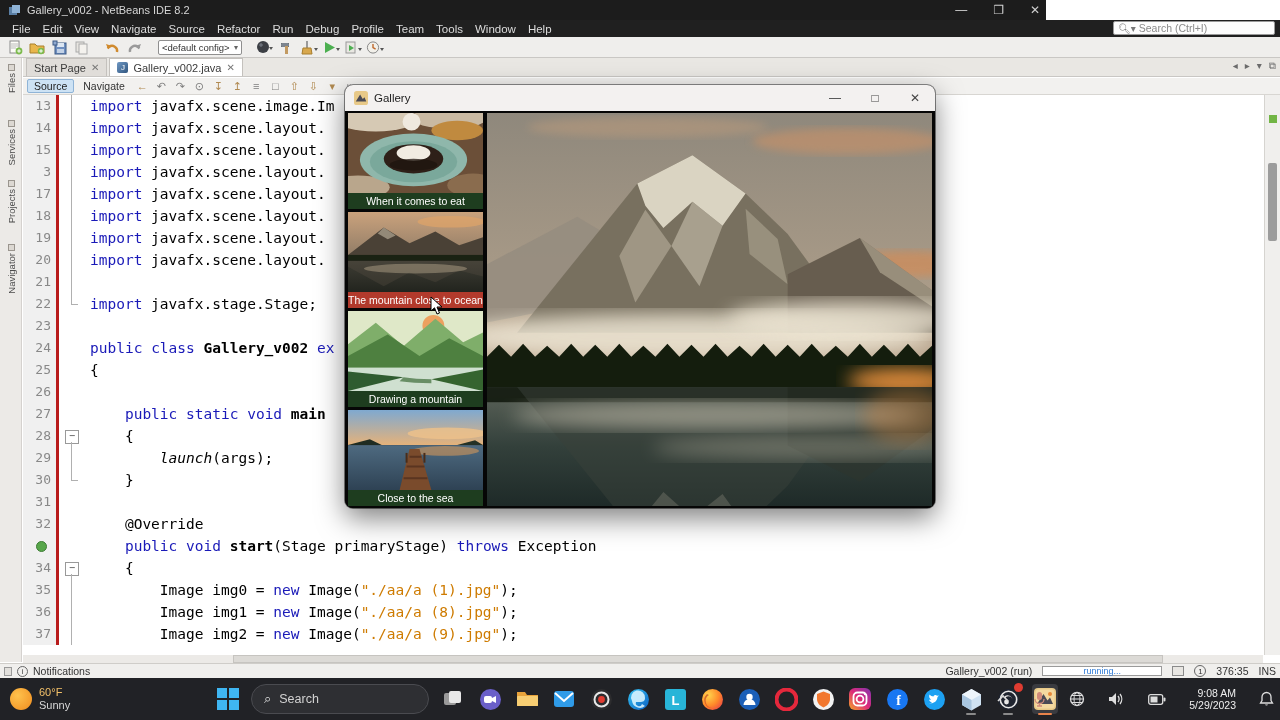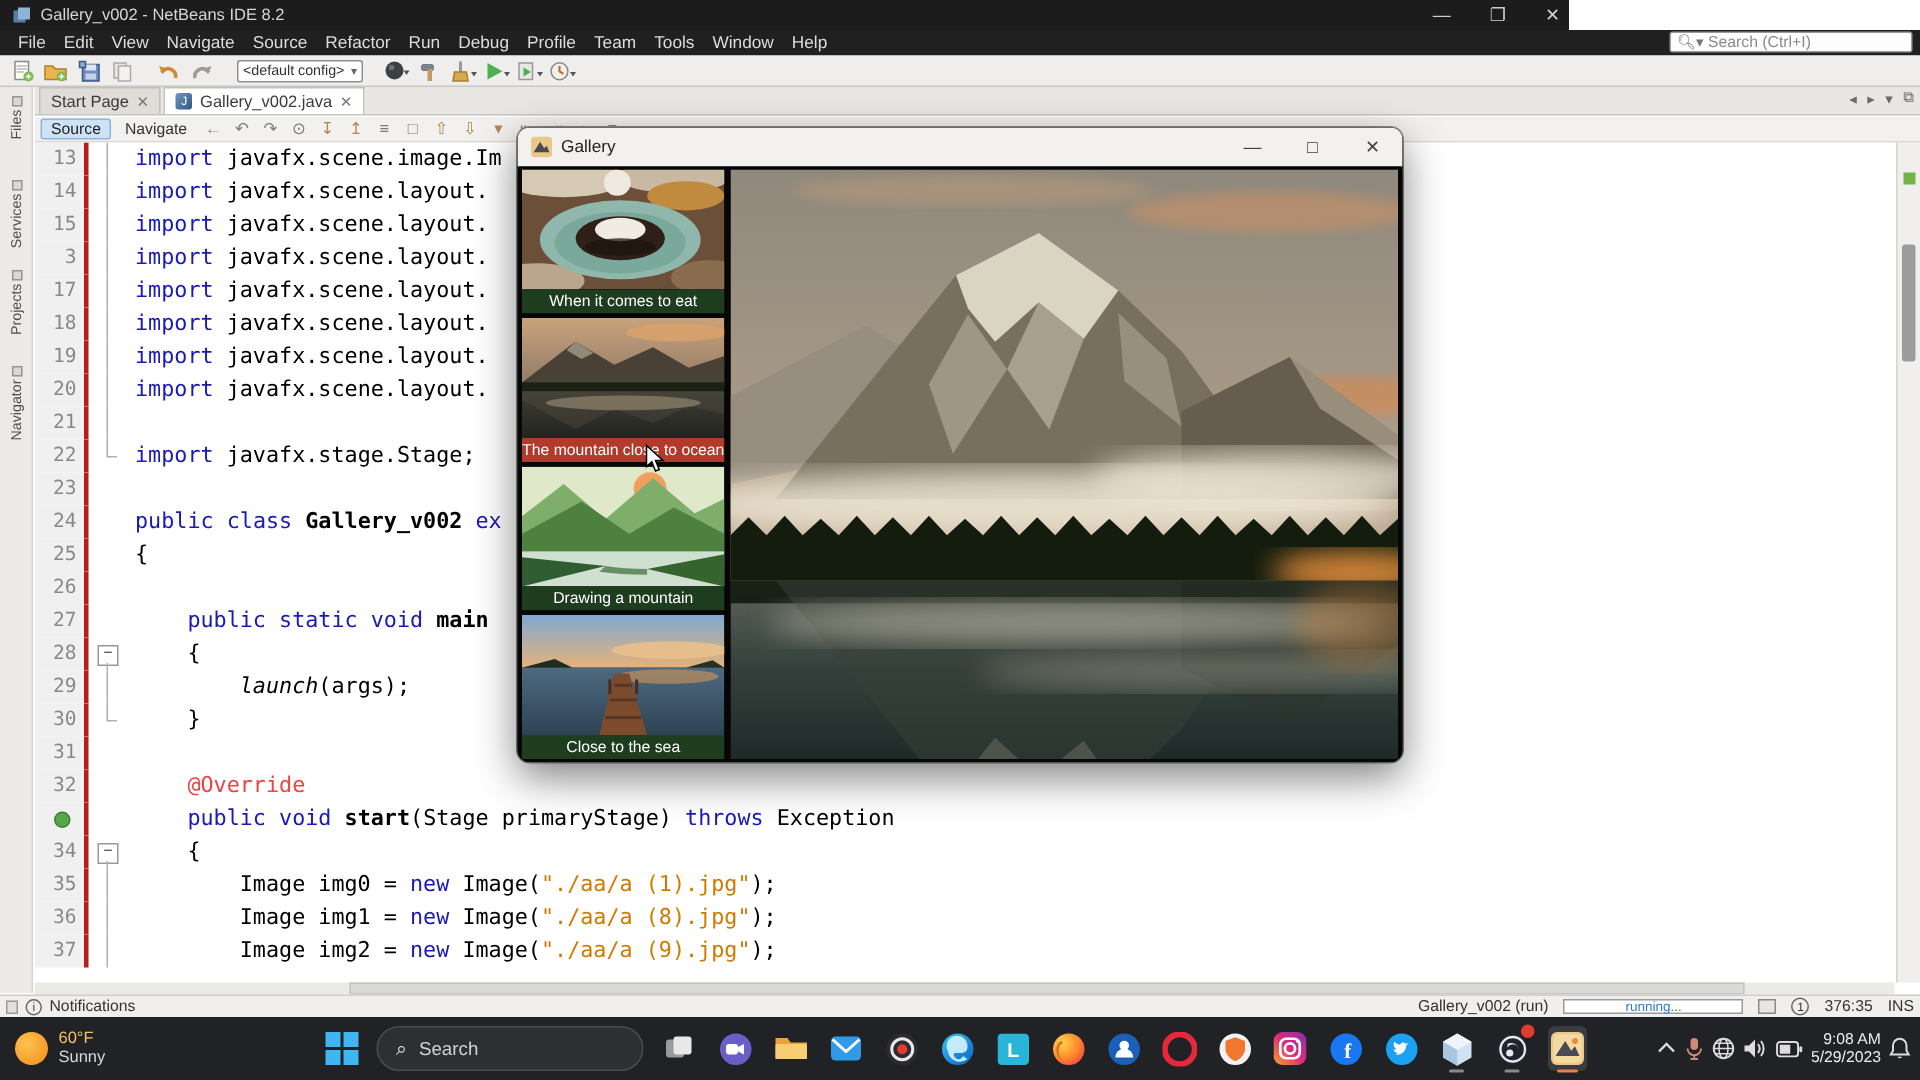--- a/index.html
+++ b/index.html
@@ -54,21 +54,21 @@
   .g.dot { padding-right:9px; }
   .g.dot::before { content:""; display:inline-block; width:9px; height:9px; border-radius:50%; background:#57a64a; border:1px solid #3e7d35; margin-top:6px; }
   .f { position:relative; width:26px; }
   .f.line::before { content:""; position:absolute; left:12px; top:0; bottom:0; width:1px; background:#b0b0b0; }
   .f.end::before { content:""; position:absolute; left:12px; top:0; height:11px; width:1px; background:#b0b0b0; }
   .f.end::after { content:""; position:absolute; left:12px; top:11px; width:7px; height:1px; background:#b0b0b0; }
   .f.minus::before { content:"−"; position:absolute; left:6px; top:5px; width:12px; height:12px; line-height:10px; text-align:center; font-size:10px; color:#555; border:1px solid #999; background:#fff; }
   .f.minus::after { content:""; position:absolute; left:12px; top:17px; bottom:0; width:1px; background:#b0b0b0; }
   .c { white-space:pre; line-height:22px; padding-left:5px; color:#000; }
   .c .k { color:#1a1ab8; } .c .b { font-weight:bold; color:#000; }
-  .c .s { color:#ce7b00; } .c .i { font-style:italic; } .c .a { color:#ef4444; }
+  .c .s { color:#ce7b00; } .c .i { font-style:italic; } .c .a { color:#000000; }
 
   
   .vscroll { position:absolute; right:0; top:95px; width:16px; height:560px; background:#f0efed; border-left:1px solid #d6d4d0; }
   .vthumb { position:absolute; left:3px; top:68px; width:9px; height:78px; background:#9c9c9c; border-radius:2px; }
   .err-ok { position:absolute; left:4px; top:20px; width:8px; height:8px; background:#72b545; }
   .hscroll { position:absolute; left:23px; top:655px; width:1240px; height:8px; background:#eceae7; }
   .hthumb { position:absolute; left:210px; width:930px; height:8px; background:#dcdad6; border:1px solid #c6c4c0; }
 
   
   .statusbar { position:absolute; left:0; top:663px; width:1280px; height:15px; background:#f0efed; border-top:1px solid #cfcdc9; display:flex; align-items:center; font-size:10.5px; color:#333; }
@@ -108,21 +108,21 @@
   .start-logo i { background:#3fb6f2; }
   .tb-searchpill { width:178px; height:30px; border-radius:15px; background:#2e2f33; border:1px solid #4a4b50; display:flex; align-items:center; gap:8px; padding-left:12px; }
   .tb-searchpill .mag { color:#e4e4e4; font-size:13px; }
   .tb-searchpill .st { color:#d2d2d2; font-size:12.5px; }
   .app { position:relative; width:26px; height:30px; display:flex; align-items:center; justify-content:center; }
   .app svg { display:block; }
   .app .run { position:absolute; bottom:-1px; left:8px; width:10px; height:2px; background:#8a8a8a; border-radius:1px; }
   .app.active { background:#3a3b40; border-radius:4px; }
   .app.active .run { background:#e8824a; width:14px; left:6px; }
   .badge { position:absolute; right:-2px; top:-1px; width:9px; height:9px; border-radius:50%; background:#e03c31; }
-  .tray { position:absolute; right:6px; display:flex; align-items:center; gap:5px; height:42px; }
+  .tray { position:absolute; right:6px; display:flex; align-items:center; gap:23px; height:42px; }
   .clock { text-align:right; color:#eee; font-size:10.5px; line-height:12px; }
 </style>
 </head>
 <body>
 
 <div id="screen">
 
   <div class="titlebar">
     <svg width="13" height="13" viewBox="0 0 13 13">
         <rect x="1" y="3" width="8" height="8" fill="#5a7fa5"></rect>

